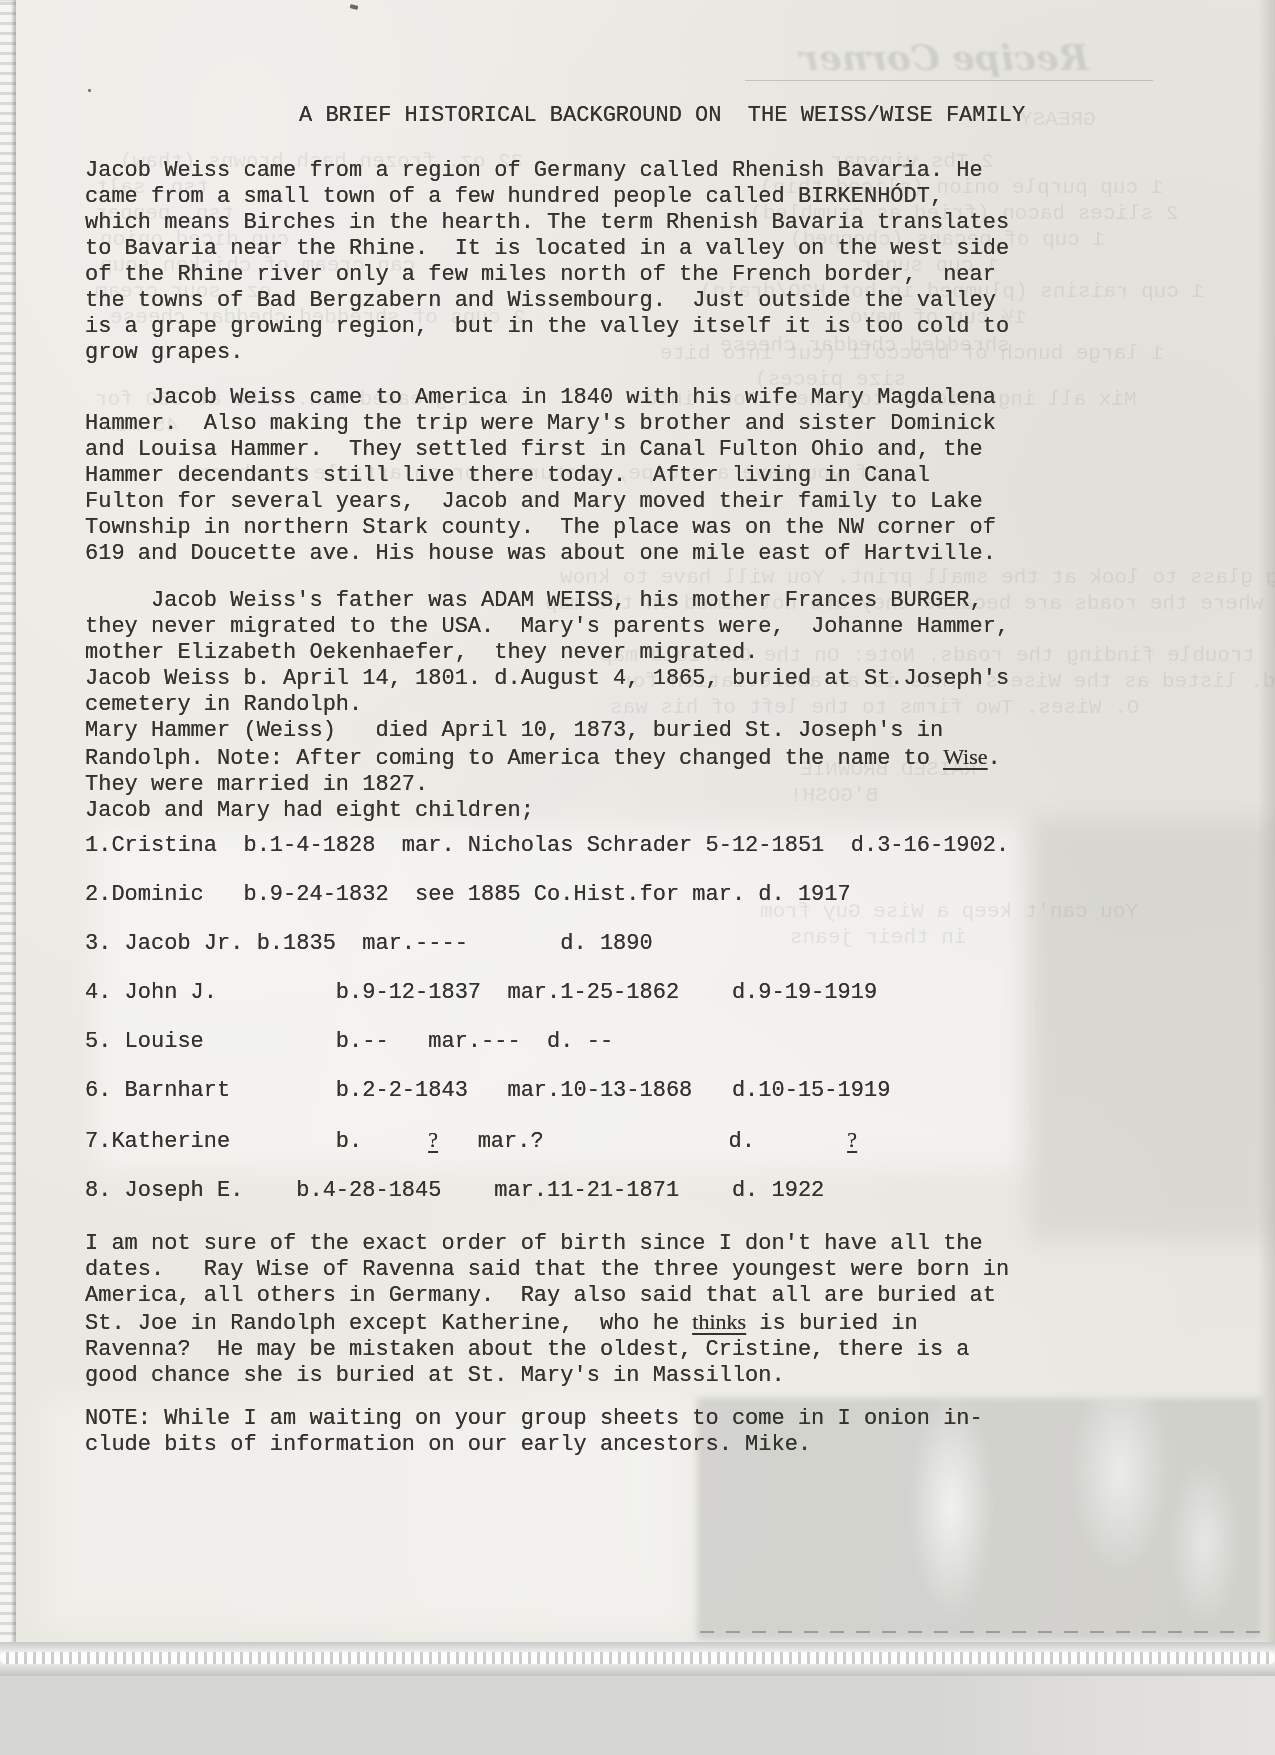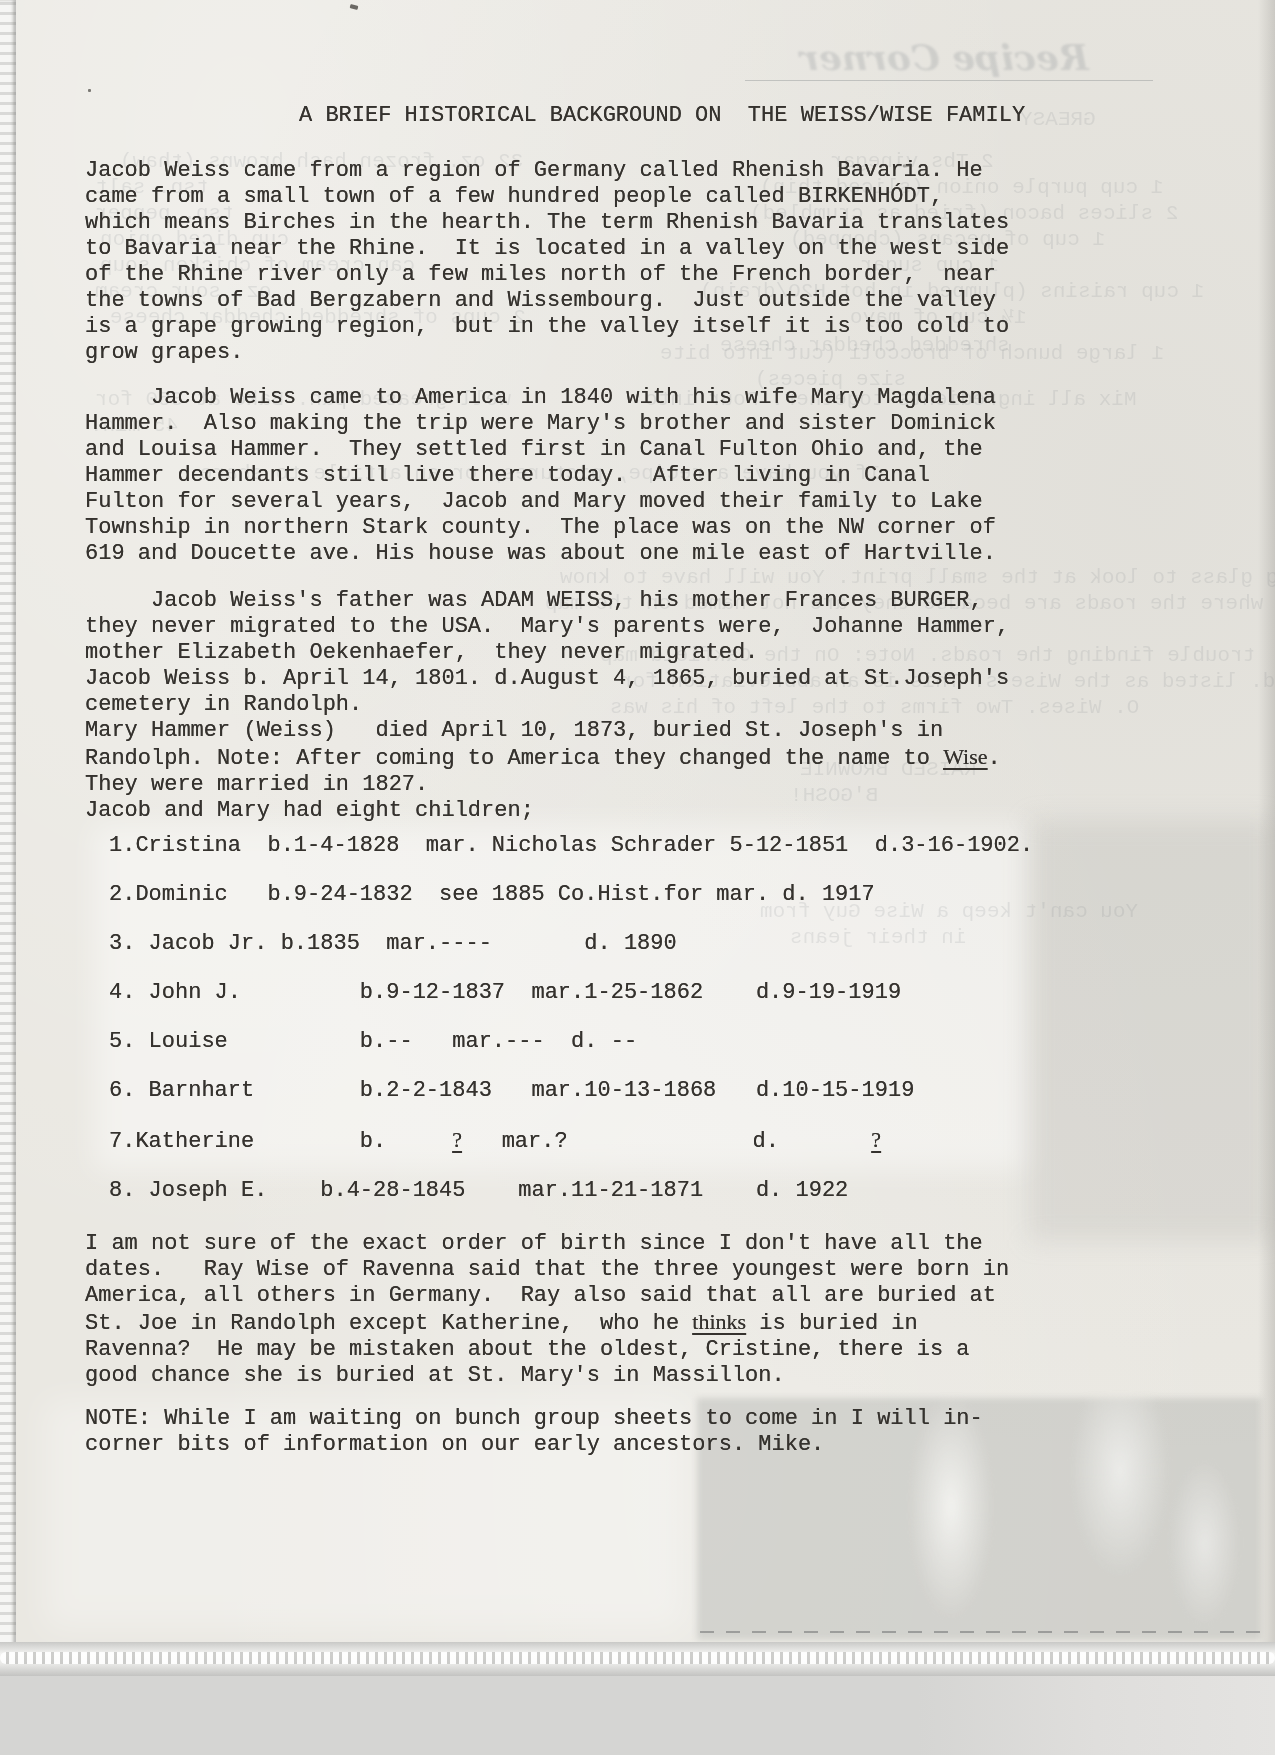--- a/index.html
+++ b/index.html
@@ -63,21 +63,21 @@
   .speck-b{left:350px;top:5px;width:8px;height:4px;opacity:.8;transform:rotate(14deg);}
   .speck-c{left:903px;top:164px;width:9px;height:3px;opacity:.45;transform:rotate(-8deg);}
   
   .typed{
     position:absolute;left:85px;color:#35322e;
     font-size:22px;line-height:26px;white-space:pre;
     text-shadow:0 0 0.6px rgba(53,50,46,0.85);
   }
   .typed .line{white-space:pre;}
   .title{left:299px;}
-  .children .line{margin-bottom:23px;margin-left:24px;}
+  .children .line{margin-bottom:23px;}
   .u{text-decoration:underline;text-underline-offset:4px;font-family:Liberation Serif, serif;}
   
   .ghost{
     position:absolute;color:#6e757c;opacity:0.13;white-space:pre;
     font-size:21px;transform:scaleX(-1);filter:blur(0.7px);
   }
   .ghost.script{
     font-family:"DejaVu Serif","Liberation Serif",serif;
     font-style:italic;font-weight:bold;font-size:36px;opacity:0.20;filter:blur(0.8px);
   }
@@ -130,21 +130,21 @@
 
 <div class="rule rule-header"></div>
 <div class="rule rule-bottom"></div>
 
 <div class="typed title" style="top:103px"><div class="line">A BRIEF HISTORICAL BACKGROUND ON  THE WEISS/WISE FAMILY</div></div>
 <div class="typed" style="top:158px"><div class="line">Jacob Weiss came from a region of Germany called Rhenish Bavaria. He</div><div class="line">came from a small town of a few hundred people called BIRKENHÓDT,</div><div class="line">which means Birches in the hearth. The term Rhenish Bavaria translates</div><div class="line">to Bavaria near the Rhine.  It is located in a valley on the west side</div><div class="line">of the Rhine river only a few miles north of the French border,  near</div><div class="line">the towns of Bad Bergzabern and Wissembourg.  Just outside the valley</div><div class="line">is a grape growing region,  but in the valley itself it is too cold to</div><div class="line">grow grapes.</div></div>
 <div class="typed" style="top:385px"><div class="line">     Jacob Weiss came to America in 1840 with his wife Mary Magdalena</div><div class="line">Hammer.  Also making the trip were Mary's brother and sister Dominick</div><div class="line">and Louisa Hammer.  They settled first in Canal Fulton Ohio and, the</div><div class="line">Hammer decendants still live there today.  After living in Canal</div><div class="line">Fulton for several years,  Jacob and Mary moved their family to Lake</div><div class="line">Township in northern Stark county.  The place was on the NW corner of</div><div class="line">619 and Doucette ave. His house was about one mile east of Hartville.</div></div>
 <div class="typed" style="top:588px"><div class="line">     Jacob Weiss's father was ADAM WEISS, his mother Frances BURGER,</div><div class="line">they never migrated to the USA.  Mary's parents were,  Johanne Hammer,</div><div class="line">mother Elizabeth Oekenhaefer,  they never migrated.</div><div class="line">Jacob Weiss b. April 14, 1801. d.August 4, 1865, buried at St.Joseph's</div><div class="line">cemetery in Randolph.</div><div class="line">Mary Hammer (Weiss)   died April 10, 1873, buried St. Joseph's in</div><div class="line"><span>Randolph. Note: After coming to America they changed the name to </span><span class="u">Wise</span><span>.</span></div><div class="line">They were married in 1827.</div><div class="line">Jacob and Mary had eight children;</div></div>
 <div class="typed children" style="top:833px"><div class="line">1.Cristina  b.1-4-1828  mar. Nicholas Schrader 5-12-1851  d.3-16-1902.</div><div class="line">2.Dominic   b.9-24-1832  see 1885 Co.Hist.for mar. d. 1917</div><div class="line">3. Jacob Jr. b.1835  mar.----       d. 1890</div><div class="line">4. John J.         b.9-12-1837  mar.1-25-1862    d.9-19-1919</div><div class="line">5. Louise          b.--   mar.---  d. --</div><div class="line">6. Barnhart        b.2-2-1843   mar.10-13-1868   d.10-15-1919</div><div class="line"><span>7.Katherine        b.     </span><span class="u">?</span><span>   mar.?              d.       </span><span class="u">?</span></div><div class="line">8. Joseph E.    b.4-28-1845    mar.11-21-1871    d. 1922</div></div>
 <div class="typed" style="top:1231px"><div class="line">I am not sure of the exact order of birth since I don't have all the</div><div class="line">dates.   Ray Wise of Ravenna said that the three youngest were born in</div><div class="line">America, all others in Germany.  Ray also said that all are buried at</div><div class="line"><span>St. Joe in Randolph except Katherine,  who he </span><span class="u">thinks</span><span> is buried in</span></div><div class="line">Ravenna?  He may be mistaken about the oldest, Cristine, there is a</div><div class="line">good chance she is buried at St. Mary's in Massillon.</div></div>
-<div class="typed" style="top:1406px"><div class="line">NOTE: While I am waiting on bunch group sheets to come in I will in-</div><div class="line">corner bits of information on our early ancestors. Mike.</div></div>
+<div class="typed" style="top:1406px"><div class="line">NOTE: While I am waiting on your group sheets to come in I onion in-</div><div class="line">clude bits of information on our early ancestors. Mike.</div></div>
 
 <div class="sleeve-left"></div>
 <div class="right-edge-shade"></div>
 <div class="sleeve-bottom">
   <div class="sleeve-bottom-dots"></div>
 </div>
 <div class="scanner-bed"></div>
 
 <div class="speck speck-a"></div>
 <div class="speck speck-b"></div>

